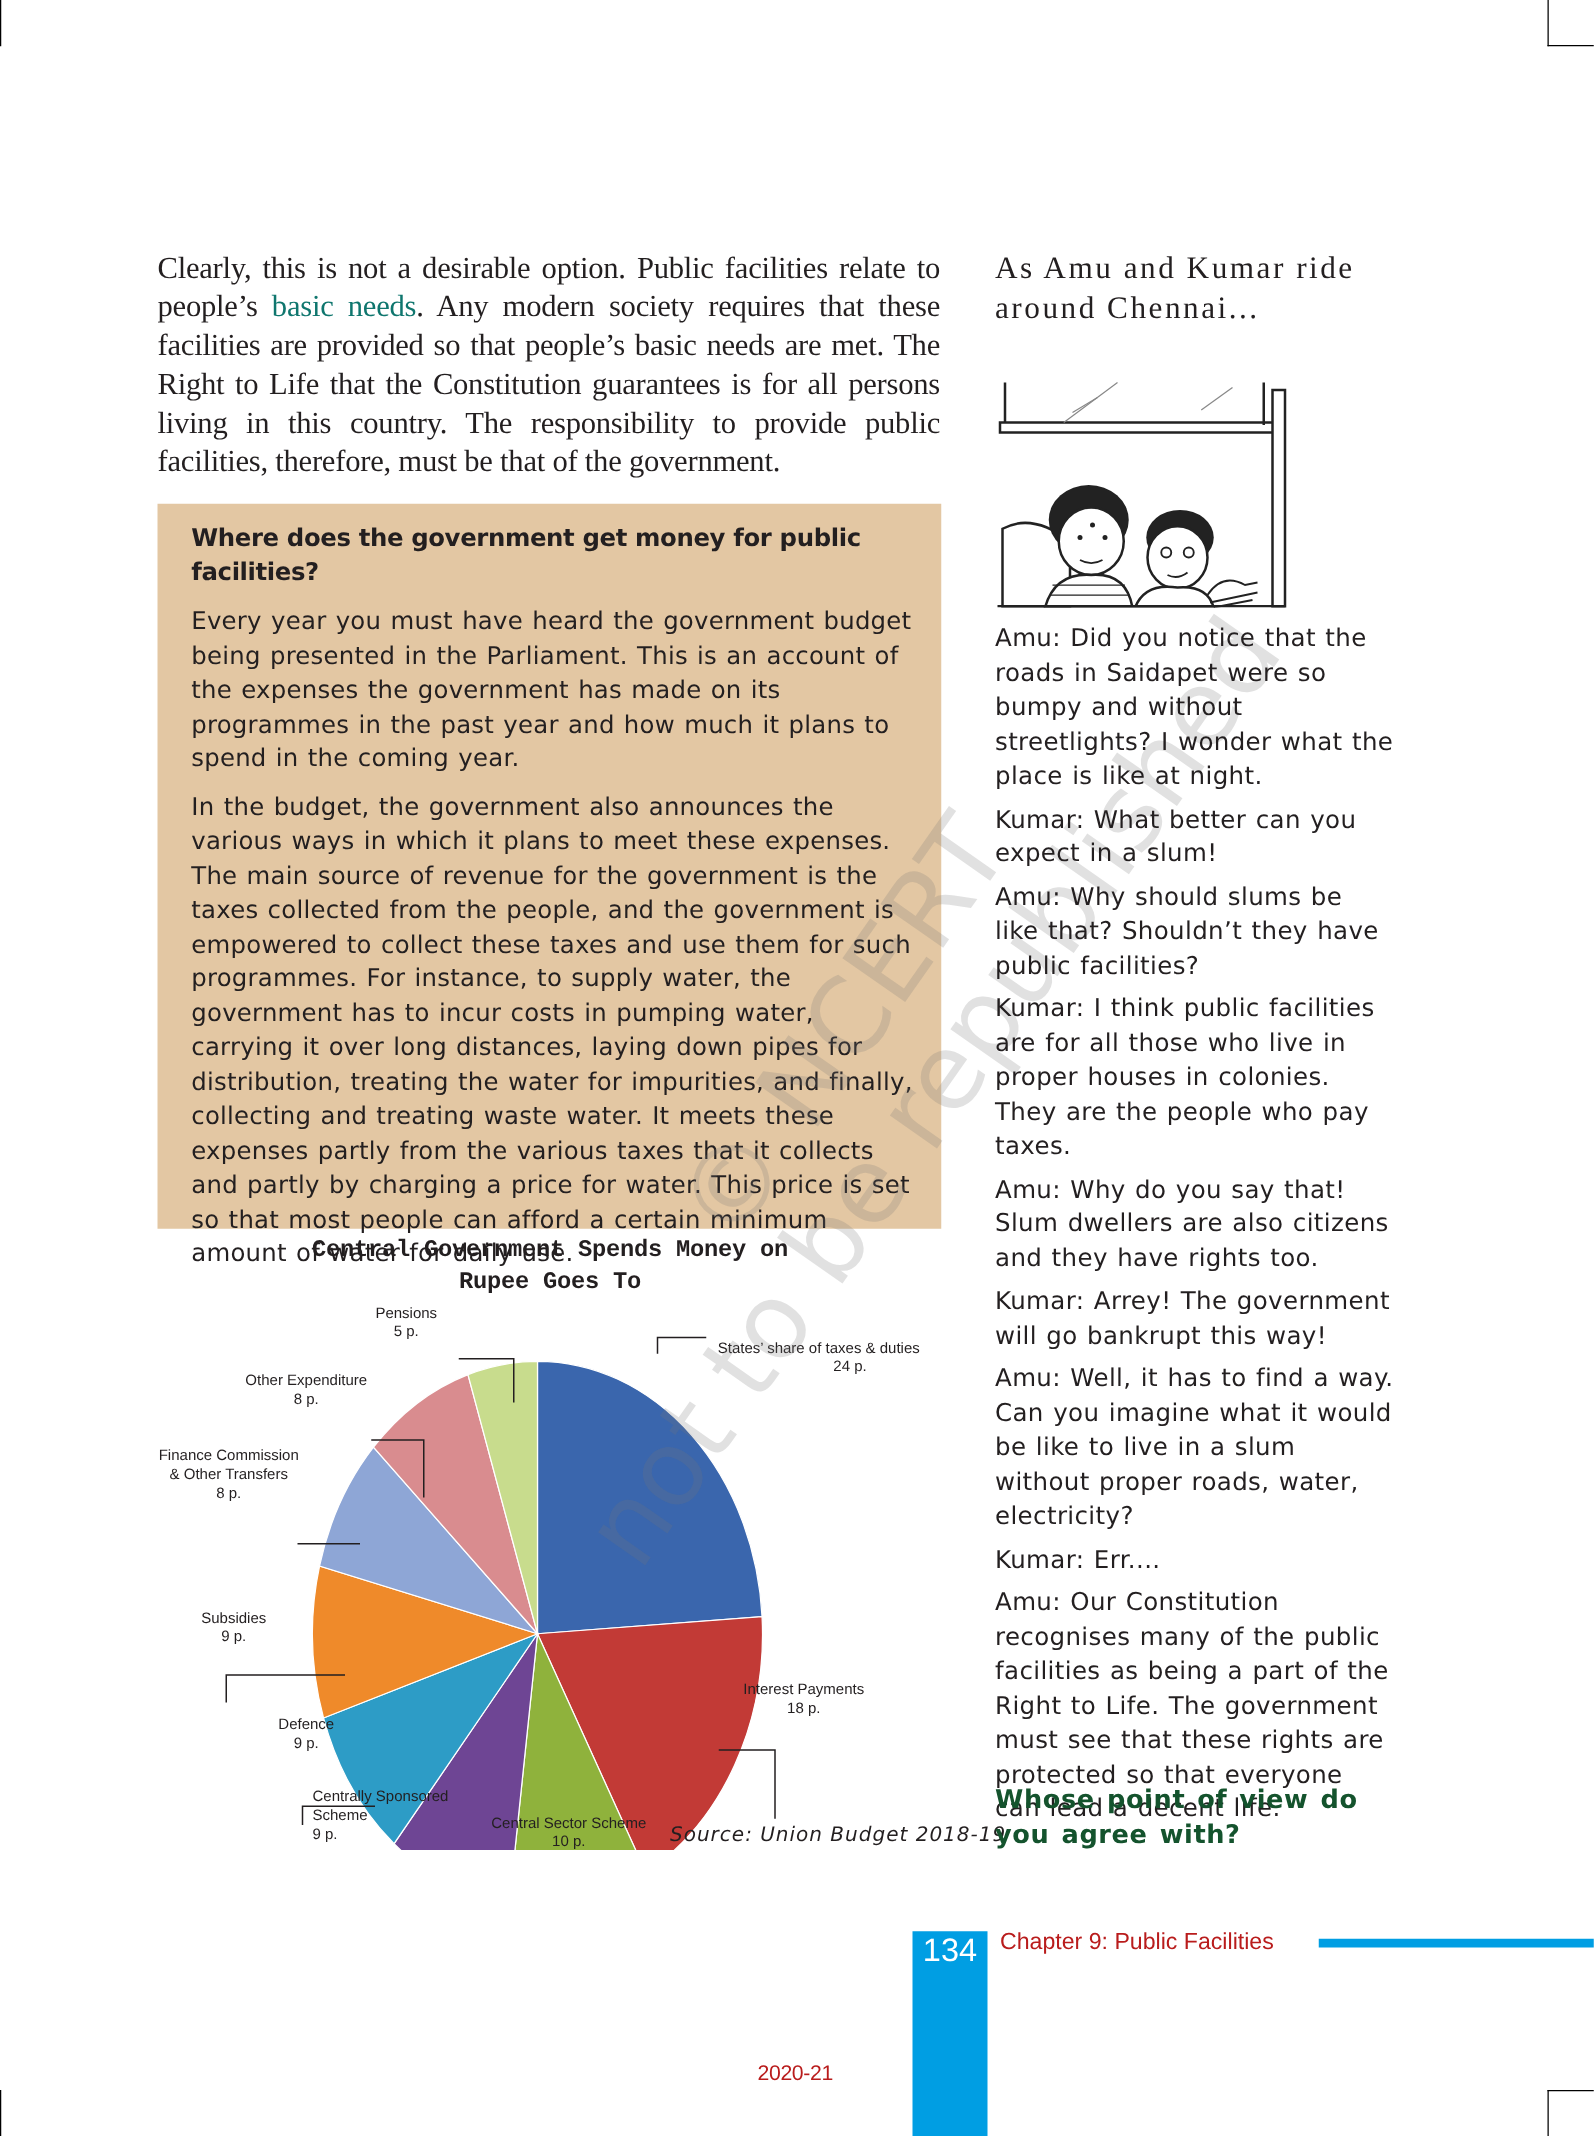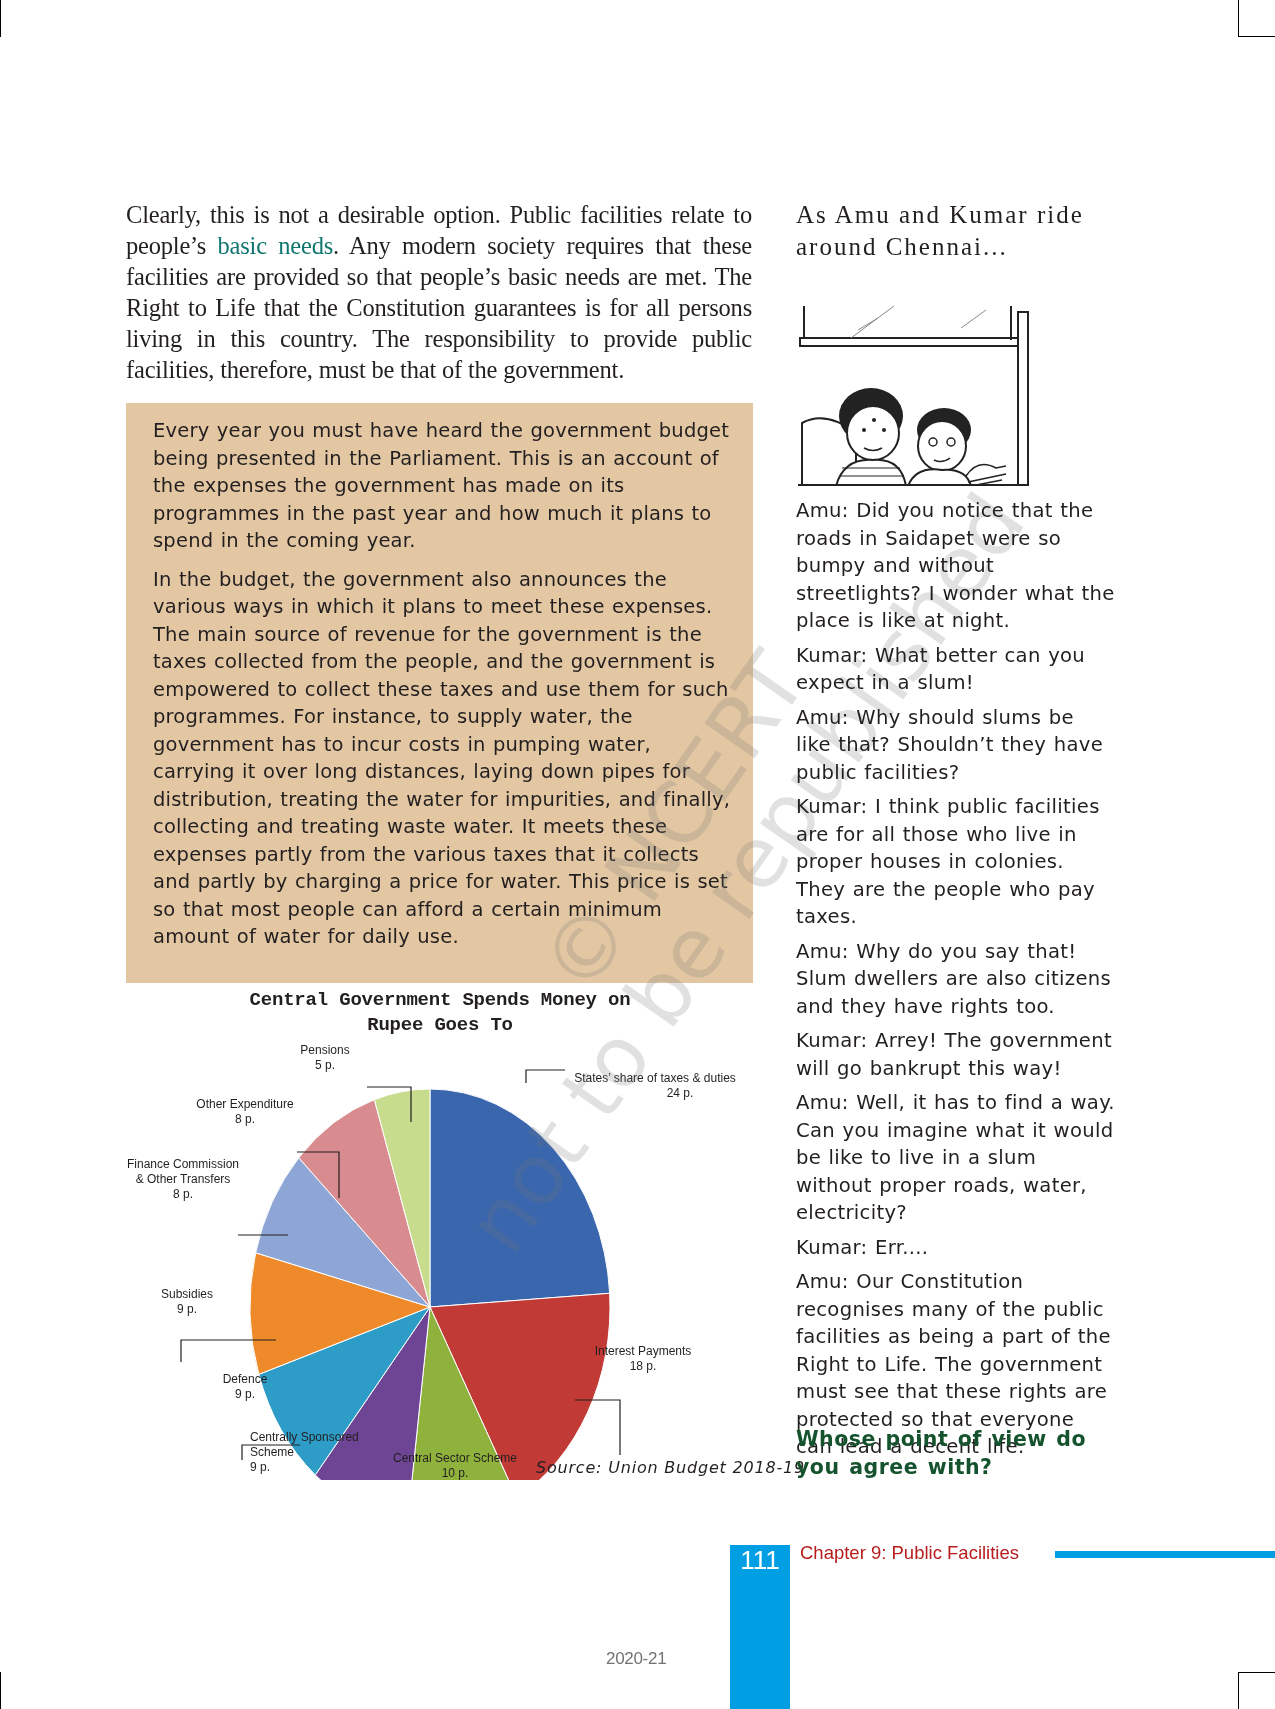--- a/index.html
+++ b/index.html
@@ -36,21 +36,21 @@
   
   #chart-title { left:170px; top:988px; width:540px; text-align:center; font-size:19px; font-weight:bold; line-height:25px; letter-spacing:-0.2px;font-family:Liberation Mono, monospace; }
   #chart-svg { left:120px; top:1040px; }
   #source { left:536px; top:1458px; font-size:16px; font-style:italic; letter-spacing:0.8px; }
 
   
   #page-tab { left:730px; top:1545px; width:60px; height:164px; background:#009ee3; }
   #page-number { left:730px; top:1540px; width:60px; text-align:center; color:#ffffff; font-size:26px; line-height:40px; }
   #chapter-title { left:800px; top:1541px; font-size:18.5px; line-height:24px; color:#b91c1c; }
   #footer-rule { left:1055px; top:1551px; width:220px; height:7px; background:#009ee3; }
-  #edition { left:606px; top:1649px; font-size:17px; color:#737373; letter-spacing:-0.3px; }
+  #edition { left:606px; top:1649px; font-size:17px; color:#b91c1c; letter-spacing:-0.3px; }
 
   
   #watermark { left:260px; top:760px; width:900px; transform:rotate(-55deg); transform-origin:center; color:rgba(120,120,120,0.22); font-size:84px; line-height:88px; text-align:center; pointer-events:none; }
 </style>
 </head>
 <body>
 
 <div class="crop" style="left:0;top:0;width:1px;height:37px;"></div>
 <div class="crop" style="left:1238px;top:0;width:1px;height:37px;"></div>
 <div class="crop" style="left:1238px;top:36px;width:37px;height:1px;"></div>
@@ -91,20 +91,21 @@
     <path d="M138 162 Q146 166 154 160" stroke="#222" fill="none" stroke-width="1.5"></path>
     <path d="M112 188 Q120 168 146 172 Q170 170 175 188 Z" fill="#fff" stroke="#222" stroke-width="2"></path>
 
     <path d="M170 178 Q182 160 200 170 L210 168 M172 184 L210 176 M175 188 L206 182" stroke="#222" fill="none" stroke-width="1.5"></path>
     <line x1="2" y1="187" x2="232" y2="187" stroke="#222" stroke-width="2"></line>
   </svg>
 </div>
 
 <div id="infobox" class="abs sans">
   <div class="inner">
+    <h3>Where does the government get money for public facilities?</h3>
     <p>Every year you must have heard the government budget being presented in the Parliament. This is an account of the expenses the government has made on its programmes in the past year and how much it plans to spend in the coming year.</p>
     <p>In the budget, the government also announces the various ways in which it plans to meet these expenses. The main source of revenue for the government is the taxes collected from the people, and the government is empowered to collect these taxes and use them for such programmes. For instance, to supply water, the government has to incur costs in pumping water, carrying it over long distances, laying down pipes for distribution, treating the water for impurities, and finally, collecting and treating waste water. It meets these expenses partly from the various taxes that it collects and partly by charging a price for water. This price is set so that most people can afford a certain minimum amount of water for daily use.</p>
   </div>
 </div>
 
 <div id="chart-title" class="abs sans">
   <div>Central Government Spends Money on</div>
   <div>Rupee Goes To</div>
 </div>
 
@@ -192,16 +193,16 @@
   <p>Amu: Why do you say that! Slum dwellers are also citizens and they have rights too.</p>
   <p>Kumar: Arrey! The government will go bankrupt this way!</p>
   <p>Amu: Well, it has to find a way. Can you imagine what it would be like to live in a slum without proper roads, water, electricity?</p>
   <p>Kumar: Err....</p>
   <p>Amu: Our Constitution recognises many of the public facilities as being a part of the Right to Life. The government must see that these rights are protected so that everyone can lead a decent life.</p>
 </div>
 
 <div id="question" class="abs sans">Whose point of view do you agree with?</div>
 
 <div id="page-tab" class="abs"></div>
-<div id="page-number" class="abs arial">111</div>
+<div id="page-number" class="abs arial">134</div>
 <div id="chapter-title" class="abs arial">Chapter 9: Public Facilities</div>
 <div id="footer-rule" class="abs"></div>
 <div id="edition" class="abs arial">2020-21</div>
 
 </body></html>

